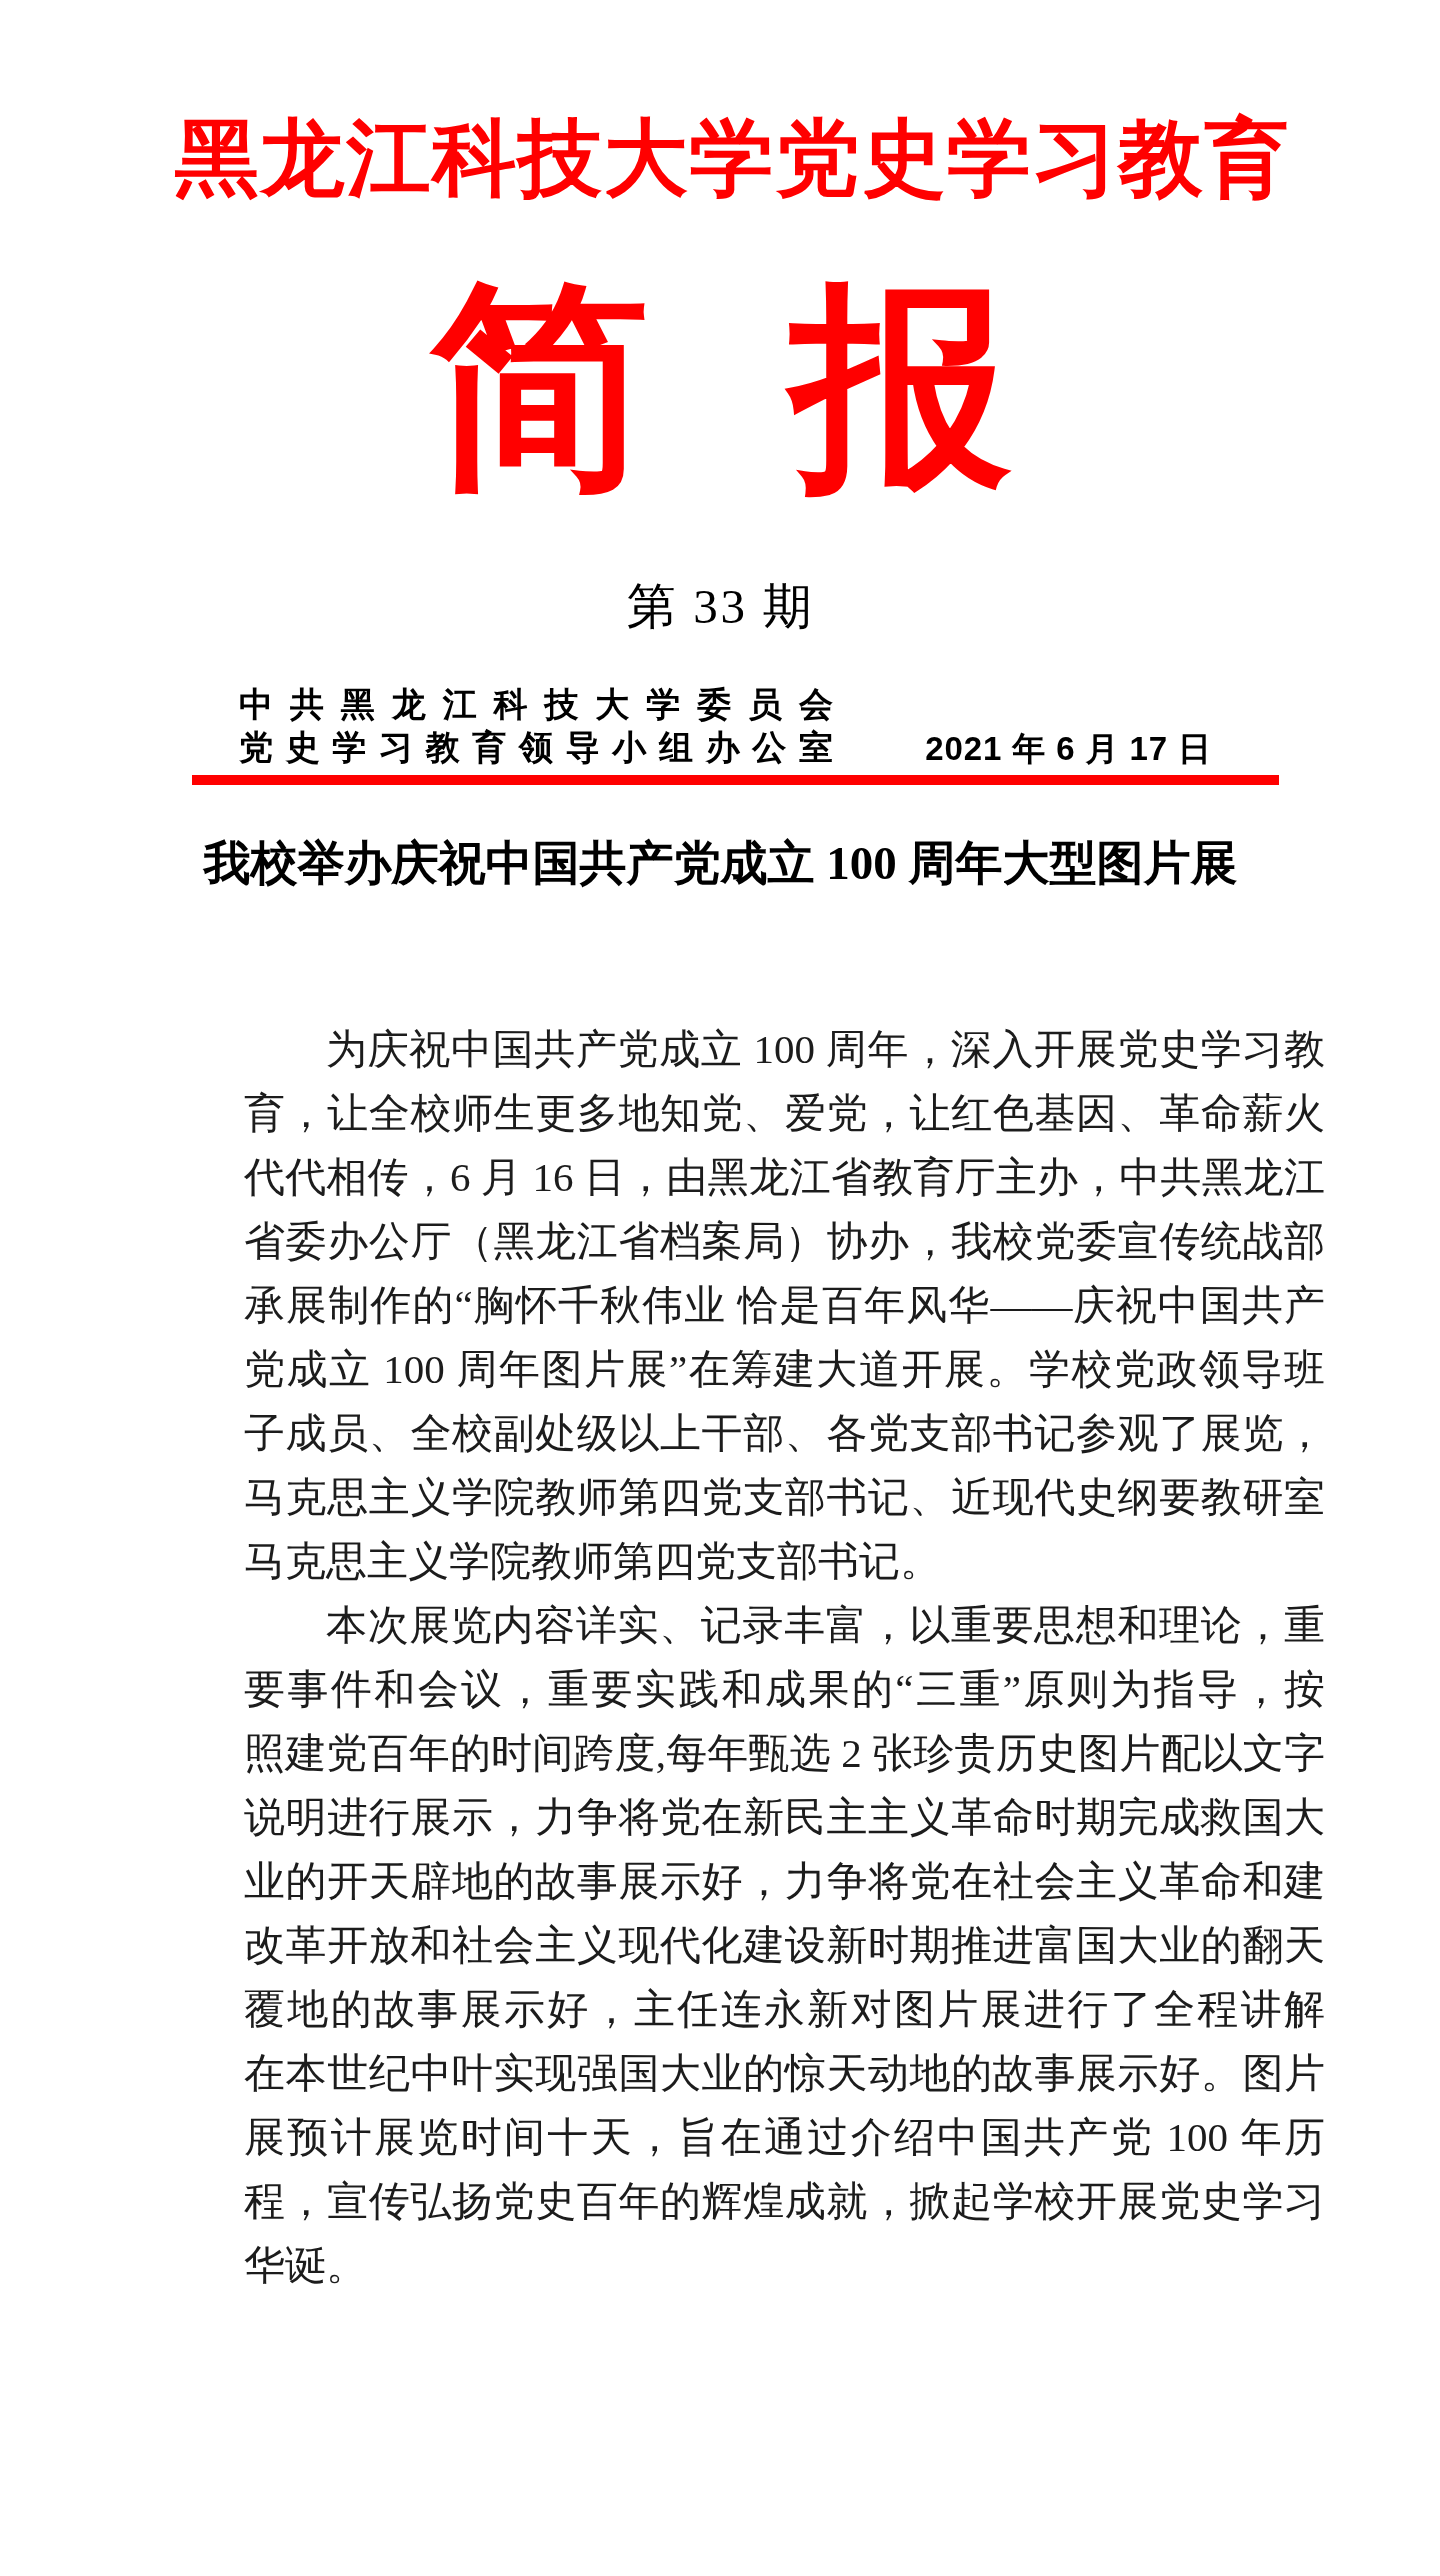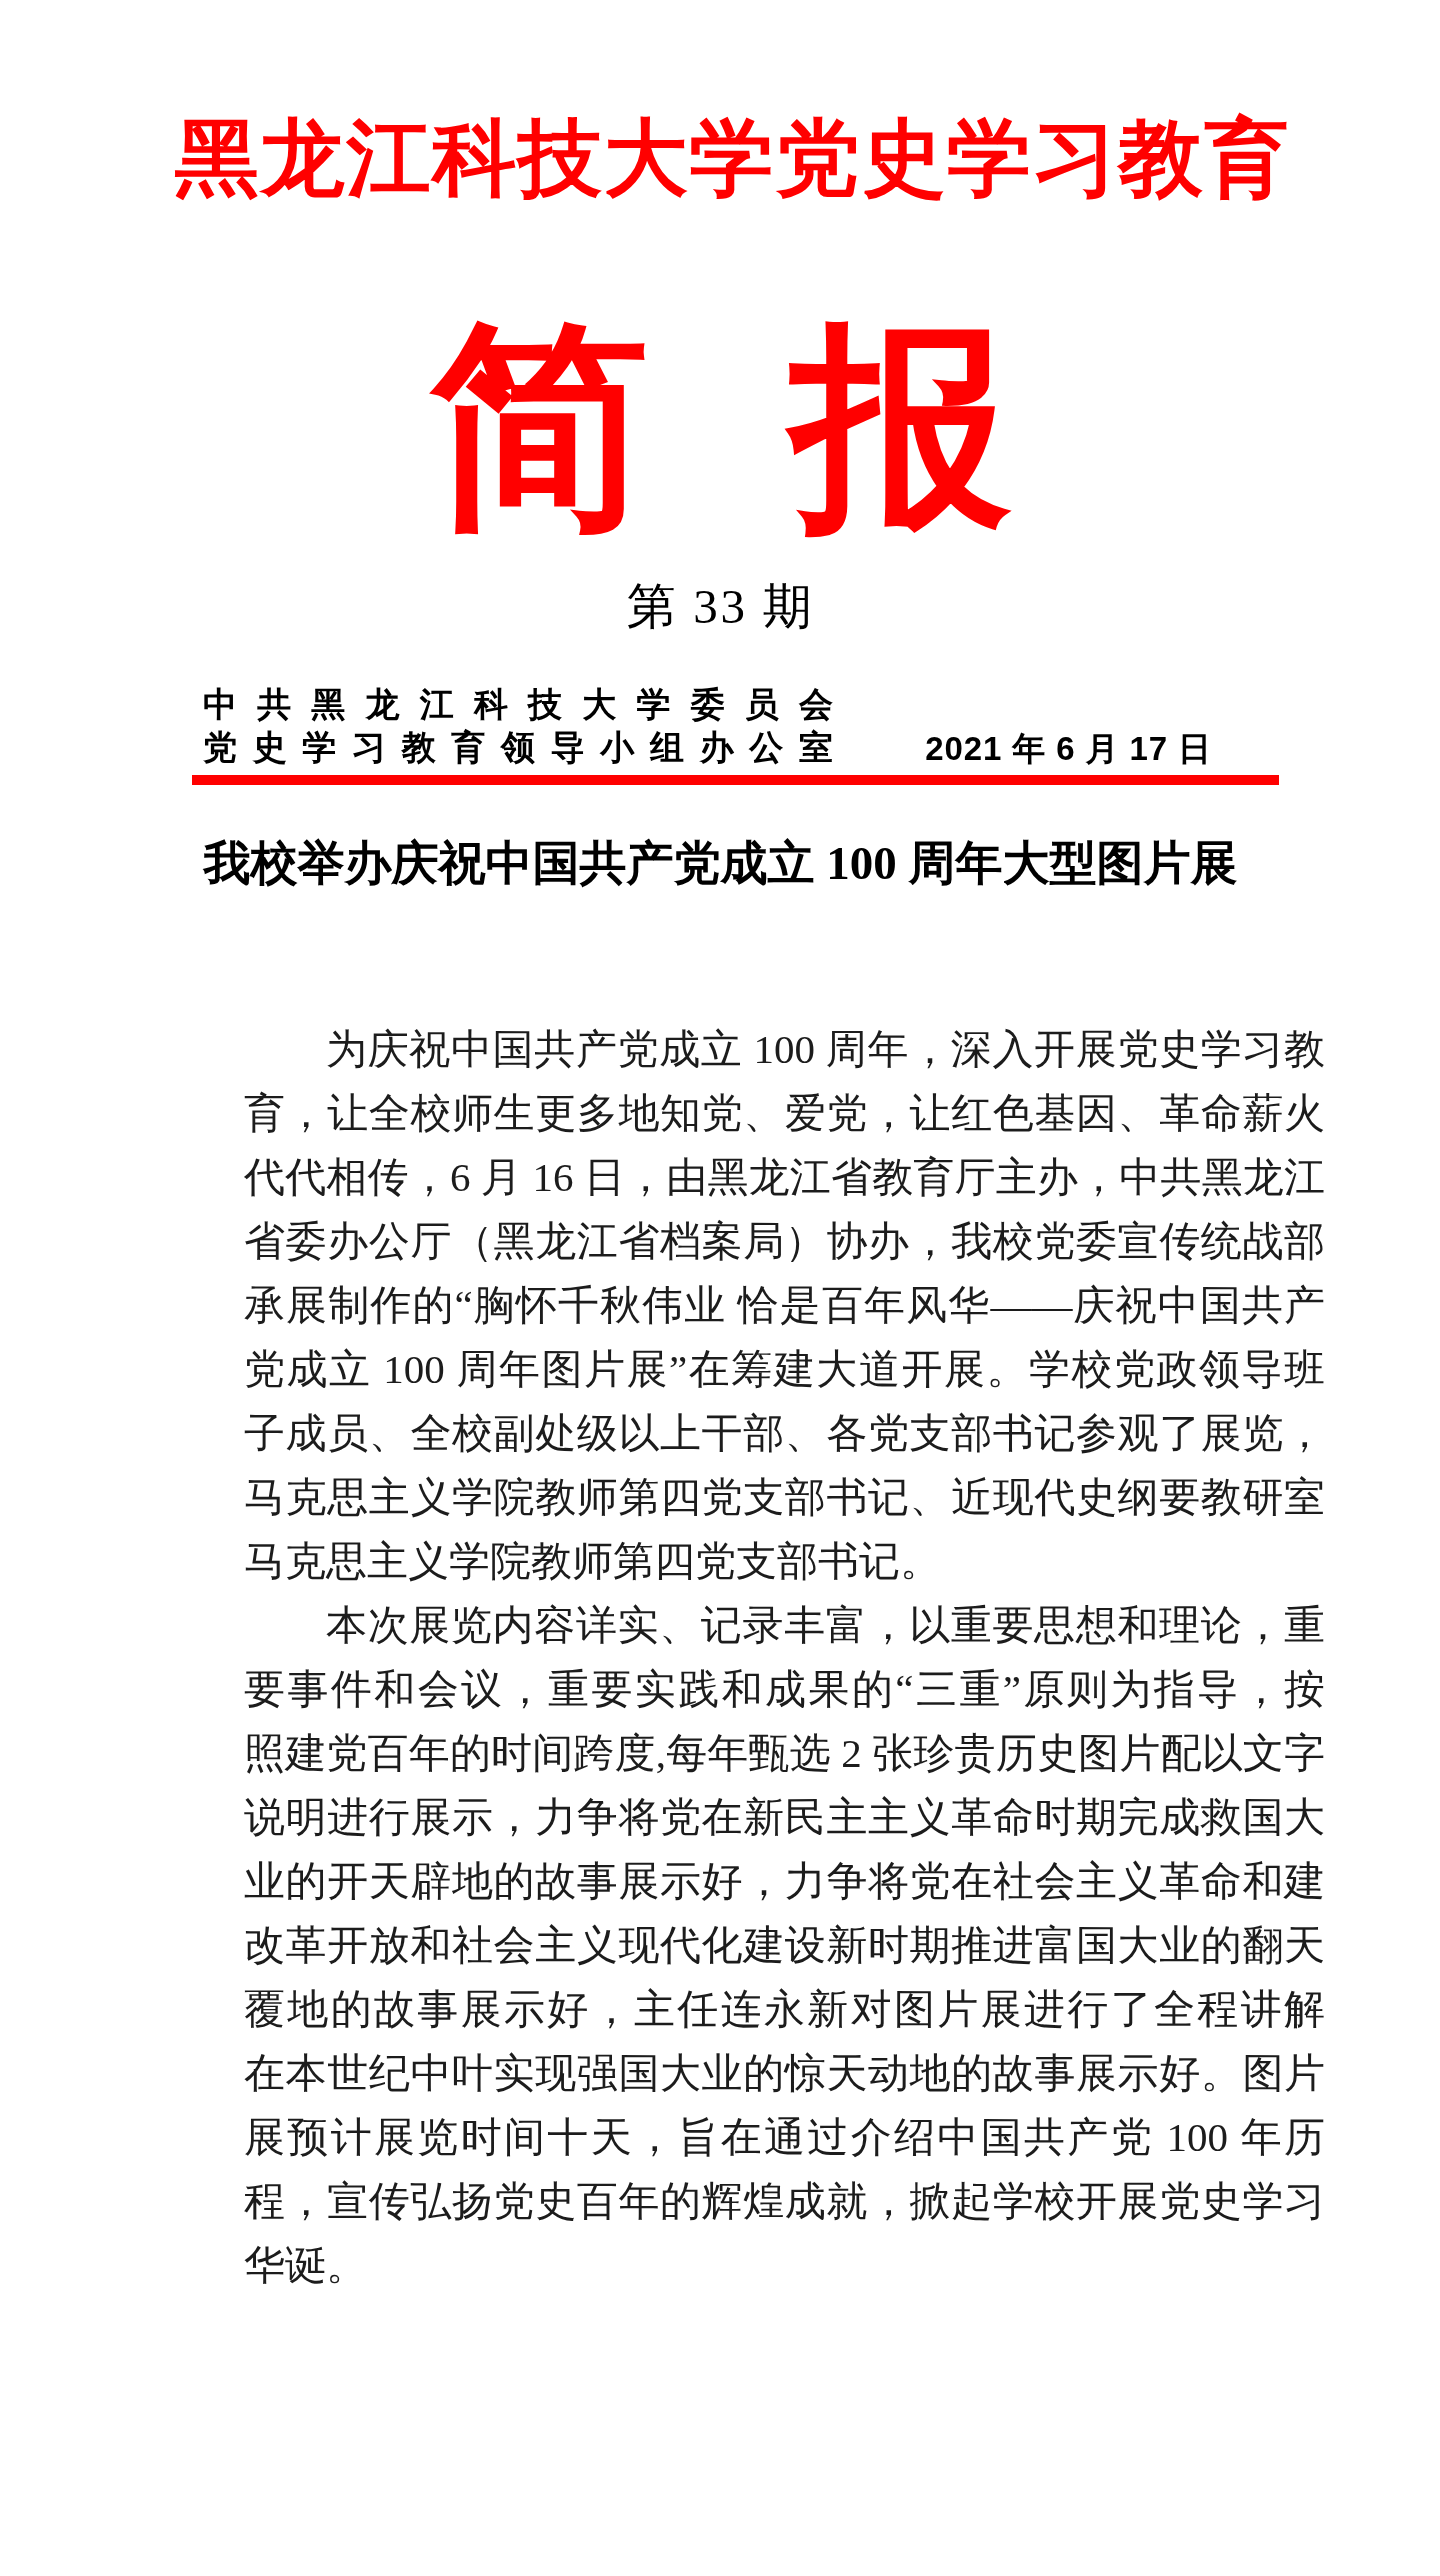--- a/index.html
+++ b/index.html
@@ -22,39 +22,39 @@
     white-space:nowrap;
   }
   .bulletin-title{
     position:absolute; top:268px; left:0; width:100%;
     text-align:center;
     font-size:220px; font-weight:900;
     letter-spacing:141px; text-indent:141px;
     color:var(--red);
     line-height:1.1;
     white-space:nowrap;
-    margin-top:40px;
   }
   .issue-number{
     position:absolute; top:574px; left:0; width:100%;
     text-align:center;
     font-size:49px; font-weight:normal;
     letter-spacing:2.7px;
   }
   .issuer-block{
     position:absolute; left:203px; top:683px; width:630px;
     font-family:"Liberation Sans","DejaVu Sans",sans-serif;
     font-weight:bold;
     font-size:34px; line-height:43px;
     color:var(--ink);
   }
   .issuer-line{
     text-align:justify;
     text-align-last:justify;
     white-space:normal;
+    margin-left:36px;
   }
   .issue-date{
     position:absolute; top:727px; right:229px;
     font-family:"Liberation Sans","DejaVu Sans",sans-serif;
     font-weight:bold;
     font-size:33px;
     letter-spacing:0.9px;
     white-space:nowrap;
   }
   .red-rule{

